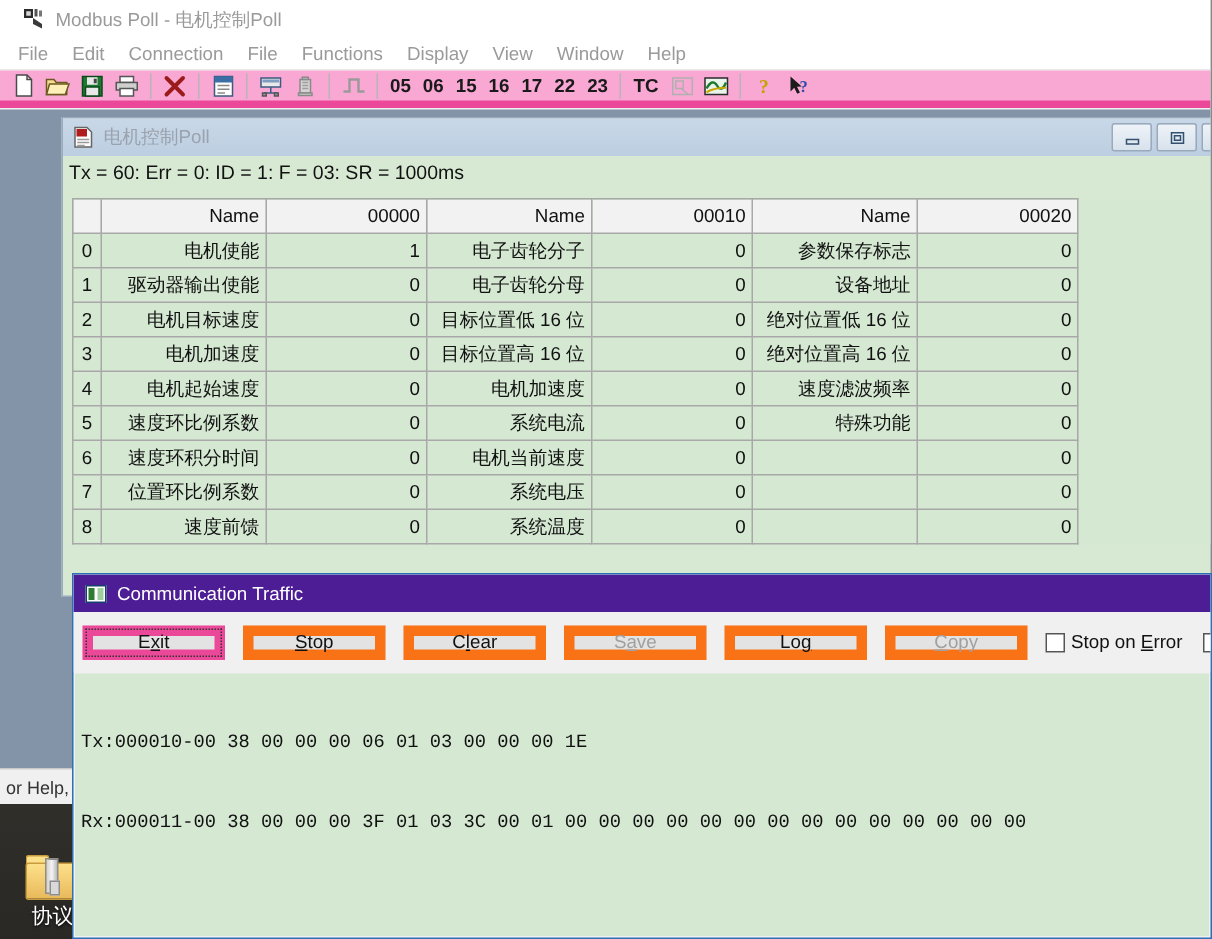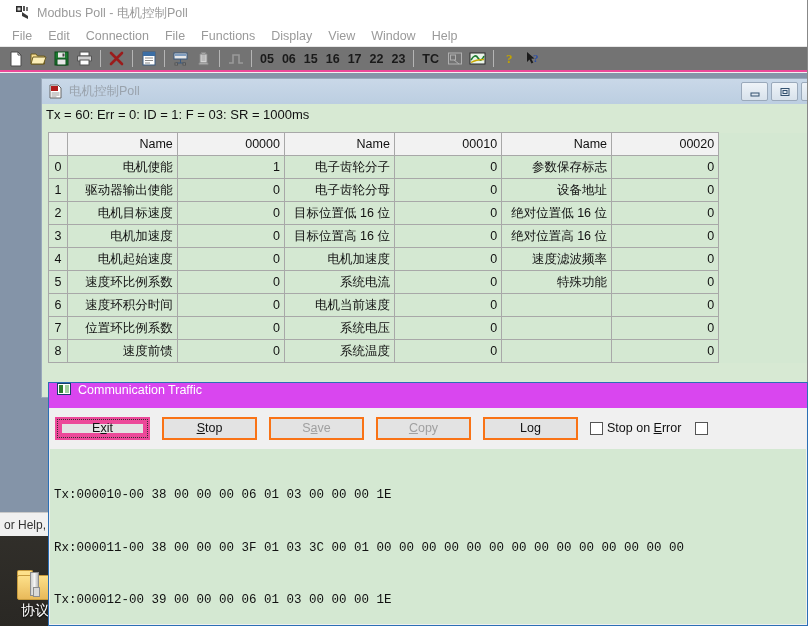--- a/index.html
+++ b/index.html
@@ -38,23 +38,23 @@
   .menu-bar {
     height: 21px; background: #ffffff;
     display: flex; align-items: center; padding-left: 4px;
     border-bottom: 1px solid #e8e8e8;
   }
   .menu-item {
     padding: 2px 8px; font-size: 12.5px; color: #9a9a9a; cursor: default;
     white-space: nowrap;
   }
   .tool-bar {
-    height: 25px; background: #737373;
+    height: 25px; background: #f9a8d4;
     display: flex; align-items: center; padding-left: 4px;
-    border-bottom: 2px solid #ec4899;
+    border-bottom: 5px solid #ec4899;
   }
   .tb-btn {
     width: 23px; height: 22px; display: flex; align-items: center;
     justify-content: center; flex: none;
   }
   .tb-sep { width: 1px; height: 17px; background: #b5b5b5; margin: 0 4px; flex:none; }
   .tb-num {
     font-family: "Liberation Sans", sans-serif; font-weight: bold;
     font-size: 12.5px; color: #1a1a1a; padding: 0 4px; flex: none;
   }
@@ -121,43 +121,43 @@
   .c-val  { width: 108px; }
   .c-tail { width: 112px; border: none !important; background: #d4e8d2 !important; }
 
   
   .ct-window {
     position: absolute; left: 48px; top: 382px; width: 760px; height: 244px;
     background: #f0f0f0; border: 1px solid #2b6fb5;
     overflow: hidden;
   }
   .ct-title {
-    height: 25px; background: #d946ef;
-    display: flex; align-items: flex-start; padding-left: 8px;
+    height: 25px; background: #4c1d95;
+    display: flex; align-items: center; padding-left: 8px;
     color: #ffffff; font-size: 12.5px;
   }
   .ct-icon {
     width: 14px; height: 12px; margin-right: 7px; flex: none;
     background: #ffffff; border: 1px solid #15406a; position: relative;
   }
   .ct-icon::before {
     content: ""; position: absolute; left: 1px; top: 1px;
     width: 4px; height: 8px; background: #2f7d32;
   }
   .ct-icon::after {
     content: ""; position: absolute; left: 7px; top: 1px;
     width: 4px; height: 8px; background: #9fcf9f;
   }
   .ct-toolbar {
     height: 40px; background: #f0f0f0;
     display: flex; align-items: center; padding: 0 6px;
   }
   .ct-btn {
     height: 23px; width: 95px; margin-right: 12px;
-    background: #e3e3e3; border: 2px solid #f97316;
+    background: #e3e3e3; border: 7px solid #f97316;
     font-size: 12.5px; color: #111;
     display: flex; align-items: center; justify-content: center;
     flex: none;
   }
   .ct-btn.focused {
     border: 7px solid #ec4899; outline: 1px dotted #333; outline-offset: -3px;
   }
   .ct-btn.disabled { color: #a0a0a0; }
   .ct-chk {
     display: flex; align-items: center; font-size: 12.5px; color: #111;
@@ -523,43 +523,45 @@
       <span>Communication Traffic</span>
     </div>
 
     <div class="ct-toolbar">
       <div class="ct-btn focused">
         <span>E<u class="acc">x</u>it</span>
       </div>
       <div class="ct-btn">
         <span><u class="acc">S</u>top</span>
       </div>
+      <div class="ct-btn">
+        <span>C<u class="acc">l</u>ear</span>
+      </div>
       <div class="ct-btn disabled">
         <span>S<u class="acc">a</u>ve</span>
       </div>
+      <div class="ct-btn">
+        <span>Lo<u class="acc">g</u></span>
+      </div>
       <div class="ct-btn disabled">
         <span><u class="acc">C</u>opy</span>
-      </div>
-      <div class="ct-btn">
-        <span>Lo<u class="acc">g</u></span>
       </div>
       <div class="ct-chk">
         <span class="box"></span>
         <span>Stop on <u class="acc">E</u>rror</span>
       </div>
       <div class="ct-chk">
         <span class="box"></span>
 
       </div>
     </div>
 
     <div class="ct-log">
       <div>Tx:000010-00 38 00 00 00 06 01 03 00 00 00 1E</div>
       <div>Rx:000011-00 38 00 00 00 3F 01 03 3C 00 01 00 00 00 00 00 00 00 00 00 00 00 00 00 00</div>
-      <div>Tx:000012-00 39 00 00 00 06 01 03 00 00 00 1E</div>
       
       
       
       
       
       
       
     </div>
   </div>
 </div>

